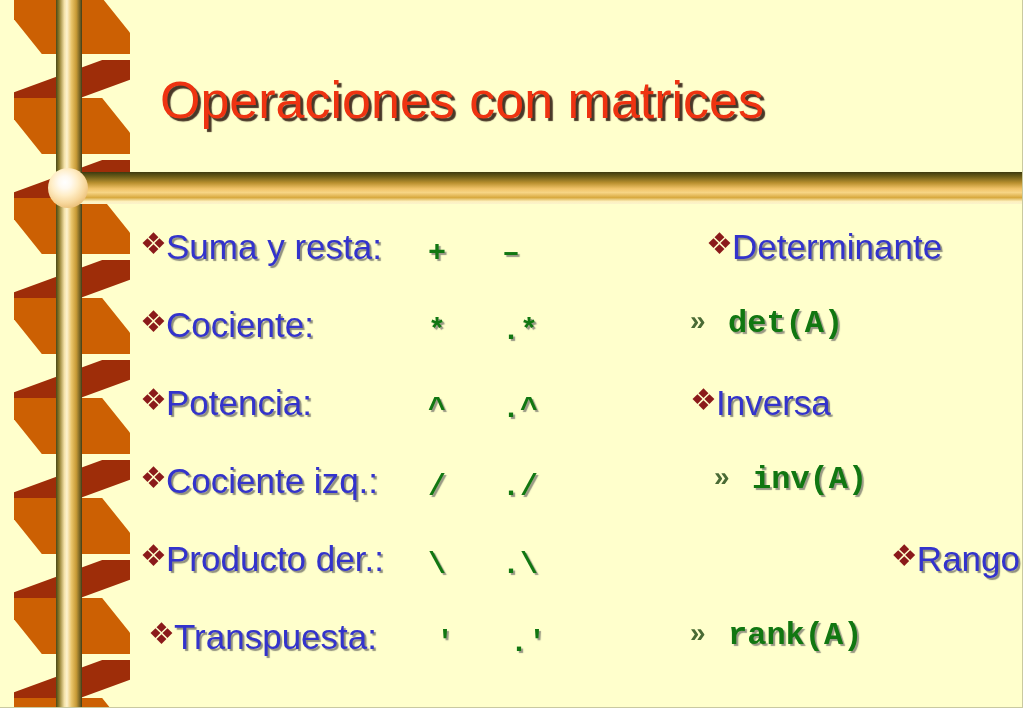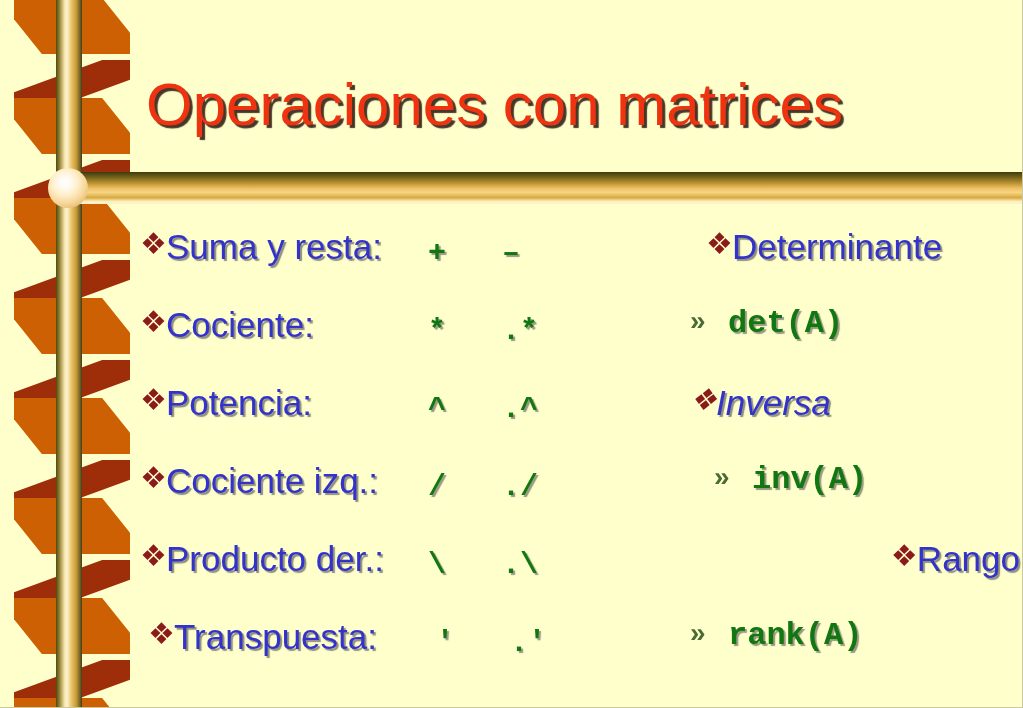--- a/index.html
+++ b/index.html
@@ -95,22 +95,22 @@
       #fffaf0 18%,
       #ffeec8 38%,
       #f7d79c 60%,
       #e8bb72 80%,
       #d9a85c 100%);
   }
 
   
   #title {
     position:absolute;
-    left:146px; top:70px;
-    font-size:60px;
+    left:160px; top:70px;
+    font-size:52px;
     font-weight:400;
     color:#ee3311;
     text-shadow:3px 3px 1px rgba(40,20,10,0.85);
     letter-spacing:0px;
     white-space:nowrap;
   }
 
   
   #body-area {
     position:absolute;
@@ -236,20 +236,20 @@
         <div class="row" style="top: 0px;"><span class="bullet">❖</span><span class="label">Suma y  resta:</span><span class="op op1">+</span><span class="op op2">–</span></div>
         <div class="row" style="top: 78px;"><span class="bullet">❖</span><span class="label">Cociente:</span><span class="op op1">*</span><span class="op op2">.*</span></div>
         <div class="row" style="top: 156px;"><span class="bullet">❖</span><span class="label">Potencia:</span><span class="op op1">^</span><span class="op op2">.^</span></div>
         <div class="row" style="top: 234px;"><span class="bullet">❖</span><span class="label">Cociente izq.:</span><span class="op op1">/</span><span class="op op2">./</span></div>
         <div class="row" style="top: 312px;"><span class="bullet">❖</span><span class="label">Producto der.:</span><span class="op op1">\</span><span class="op op2">.\</span></div>
         <div class="row" style="top: 390px; margin-left: 8px;"><span class="bullet">❖</span><span class="label">Transpuesta:</span><span class="op op1">'</span><span class="op op2">.'</span></div>
       </div>
     <div class="col" id="col-right">
         <div class="row" style="top: 0px; margin-left: 16px;"><span class="bullet">❖</span><span class="label">Determinante</span></div>
         <div class="row" style="top: 78px;"><span class="subbullet">»</span><span class="code">det(A)</span></div>
-        <div class="row" style="top: 156px; font-style: italic;"><span class="bullet">❖</span><span class="label">Inversa</span></div>
+        <div class="row" style="top: 156px;"><span class="bullet">❖</span><span class="label">Inversa</span></div>
         <div class="row" style="top: 234px; margin-left: 24px;"><span class="subbullet">»</span><span class="code">inv(A)</span></div>
         <div class="row" style="top: 312px; text-align: right;"><span class="bullet">❖</span><span class="label">Rango</span></div>
         <div class="row" style="top: 390px;"><span class="subbullet">»</span><span class="code">rank(A)</span></div>
       </div>
   </div>
 
 </div>
 
 </body></html>

